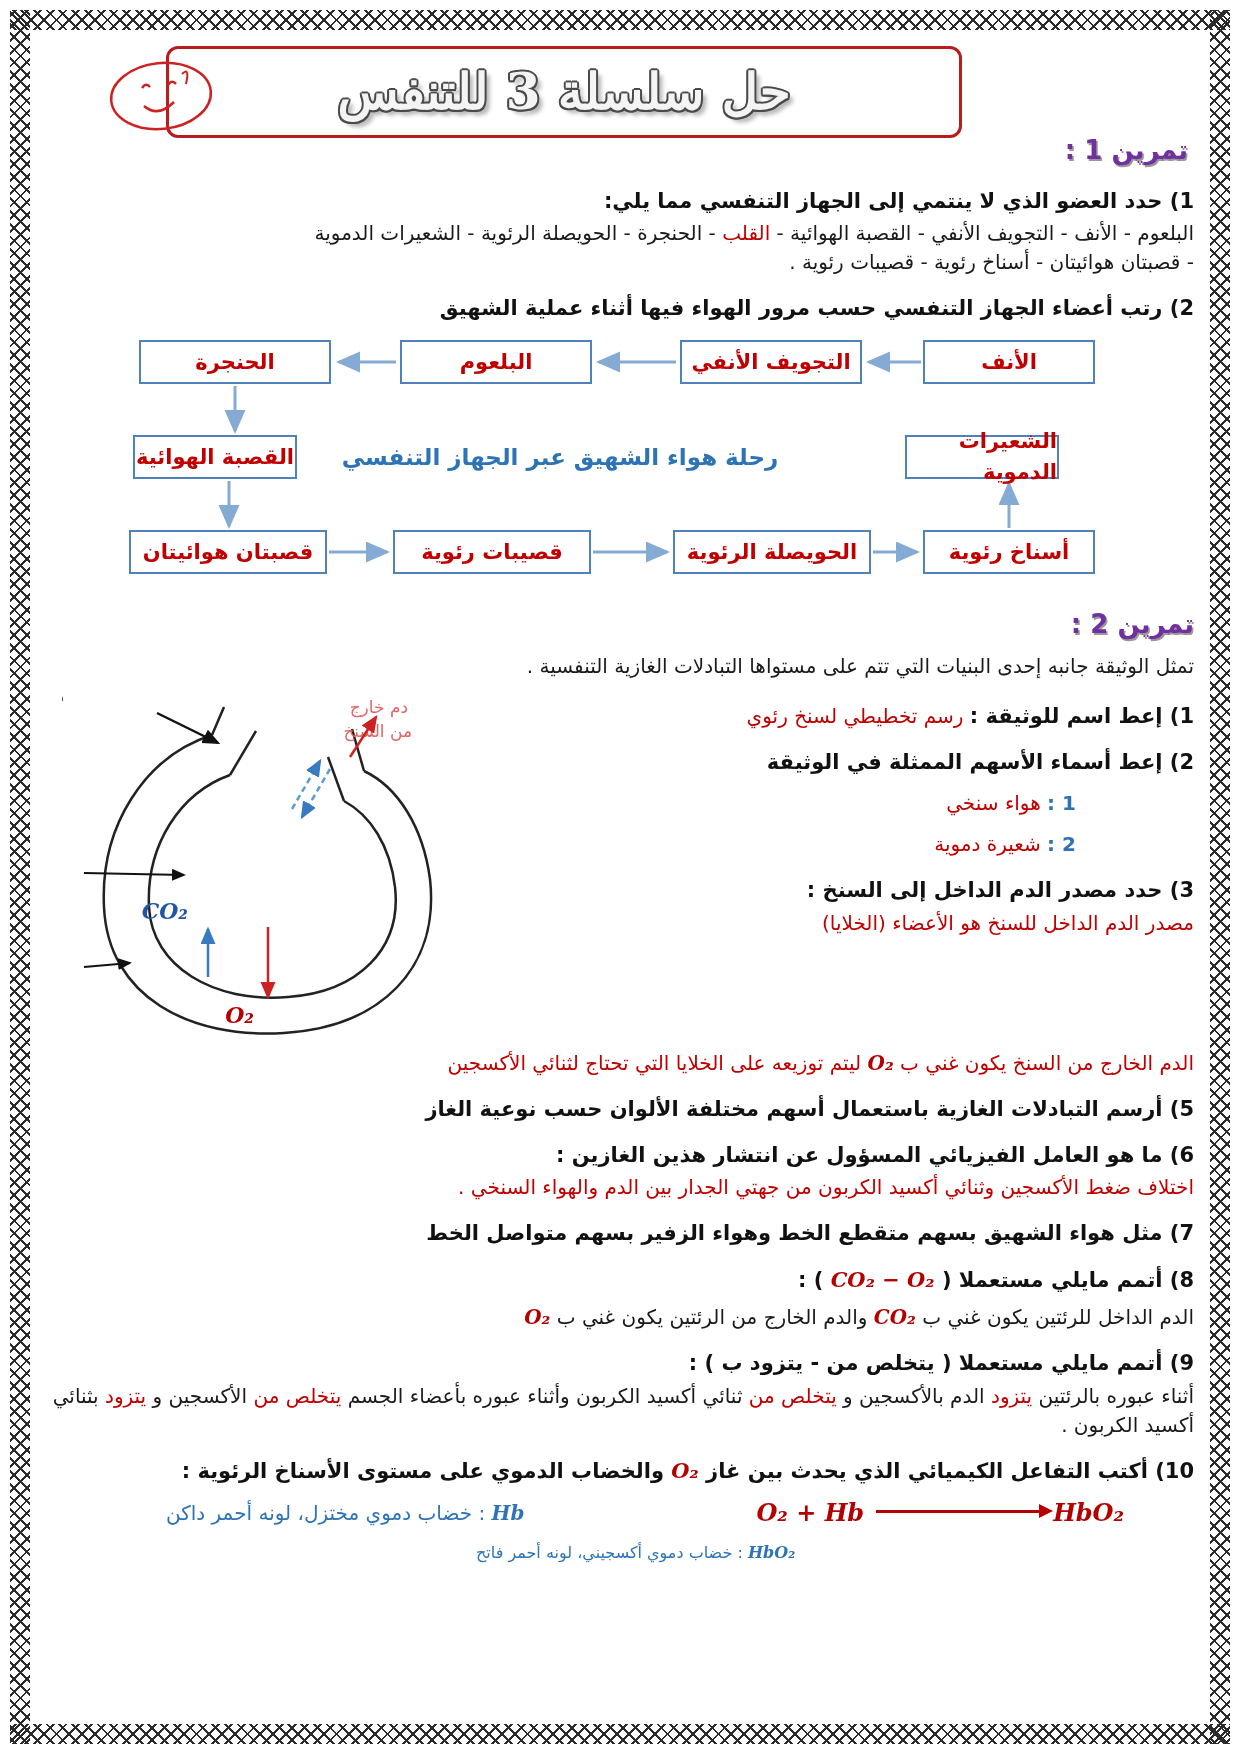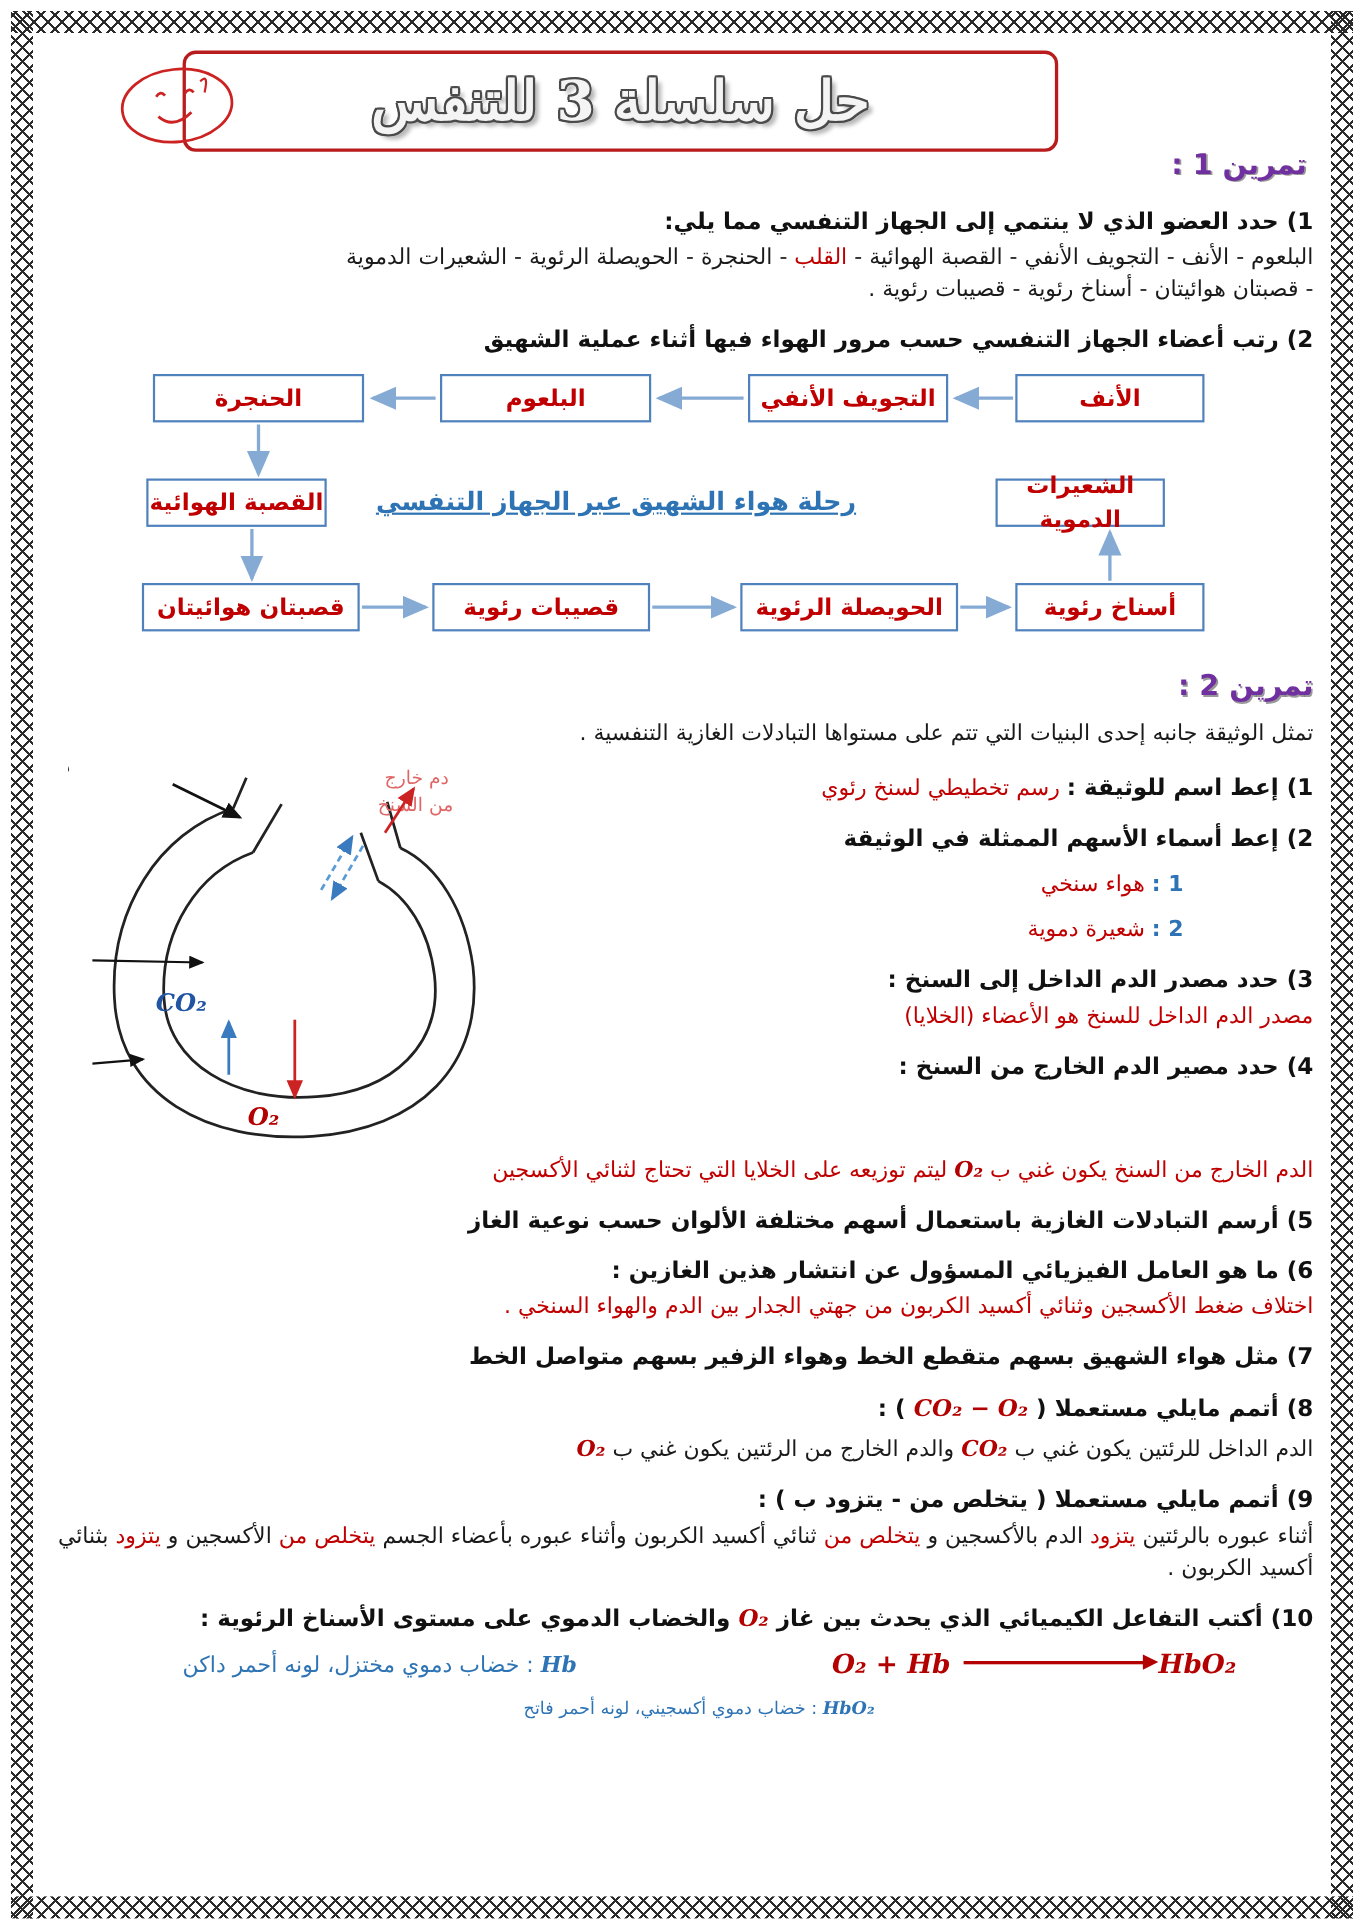--- a/index.html
+++ b/index.html
@@ -75,21 +75,21 @@
     position: relative;
     width: 1010px; height: 252px;
     margin: 12px auto 0 auto;
   }
   .fc-svg { position: absolute; inset: 0; width: 100%; height: 100%; }
   .fc-box {
     position: absolute;
     border: 2px solid #4f81bd;
     background: #fff;
     color: #c00000; font-weight: bold; font-size: 21px;
-    display: flex; align-items: center; justify-content: center; text-align: center;
+    display: flex; align-items: center; justify-content: center;
   }
   .fc-caption {
     position: absolute;
     color: #2e74b5; font-size: 23px; font-weight: 600;
     display: flex; align-items: center; justify-content: center;
     white-space: nowrap;
   }
 
   
   .ex2-row { display: flex; margin-top: 4px; }
@@ -175,21 +175,21 @@
           <line x1="478" y1="216" x2="552" y2="216" stroke="#85aad4" stroke-width="3" marker-end="url(#fc-ah)"></line>
           <line x1="758" y1="216" x2="802" y2="216" stroke="#85aad4" stroke-width="3" marker-end="url(#fc-ah)"></line>
           <line x1="894" y1="192" x2="894" y2="148" stroke="#85aad4" stroke-width="3" marker-end="url(#fc-ah)"></line>
         </svg>
 
         <div class="fc-box" style="left:808px; top:4px; width:172px; height:44px;">الأنف</div>
         <div class="fc-box" style="left:565px; top:4px; width:182px; height:44px;">التجويف الأنفي</div>
         <div class="fc-box" style="left:285px; top:4px; width:192px; height:44px;">البلعوم</div>
         <div class="fc-box" style="left:24px; top:4px; width:192px; height:44px;">الحنجرة</div>
         <div class="fc-box" style="left:18px; top:99px; width:164px; height:44px;">القصبة الهوائية</div>
-        <div class="fc-caption" style="left:280px; top:102px; width:330px; height:40px;text-decoration:underline;">رحلة هواء الشهيق عبر الجهاز التنفسي</div>
+        <div class="fc-caption" style="left:280px; top:102px; width:330px; height:40px;">رحلة هواء الشهيق عبر الجهاز التنفسي</div>
         <div class="fc-box" style="left:790px; top:99px; width:154px; height:44px;">الشعيرات الدموية</div>
         <div class="fc-box" style="left:14px; top:194px; width:198px; height:44px;">قصبتان هوائيتان</div>
         <div class="fc-box" style="left:278px; top:194px; width:198px; height:44px;">قصيبات رئوية</div>
         <div class="fc-box" style="left:558px; top:194px; width:198px; height:44px;">الحويصلة الرئوية</div>
         <div class="fc-box" style="left:808px; top:194px; width:172px; height:44px;">أسناخ رئوية</div>
       </div>
     </div>
 
     <div class="ex-label" style="margin-top:18px;">تمرين 2 :</div>
     <div style="margin-top:8px;">تمثل الوثيقة جانبه إحدى البنيات التي تتم على مستواها التبادلات الغازية التنفسية .</div>
@@ -208,23 +208,20 @@
             <span class="red">هواء سنخي</span>
           </div>
           <div class="sub-item">
             <span class="sub-num">2 :</span>
             <span class="red">شعيرة دموية</span>
           </div>
         </div>
         <div class="q-block">
           <div class="heading">3) حدد مصدر الدم الداخل إلى السنخ :</div>
           <div class="red answer-line">مصدر الدم الداخل للسنخ هو الأعضاء (الخلايا)</div>
-        </div>
-        <div class="q-block">
-          <div class="heading">4) حدد مصير الدم الخارج من السنخ :</div>
         </div>
       </div>
 
       <div class="ex2-left">
         <svg class="diagram-svg" width="460" height="362" viewBox="0 0 460 362">
           <defs>
             <marker id="ah-blk" markerWidth="8" markerHeight="7" refX="6" refY="3" orient="auto">
               <path d="M0,0 L7,3 L0,6 Z" fill="#111"></path>
             </marker>
             <marker id="ah-red" markerWidth="8" markerHeight="7" refX="6" refY="3" orient="auto">

